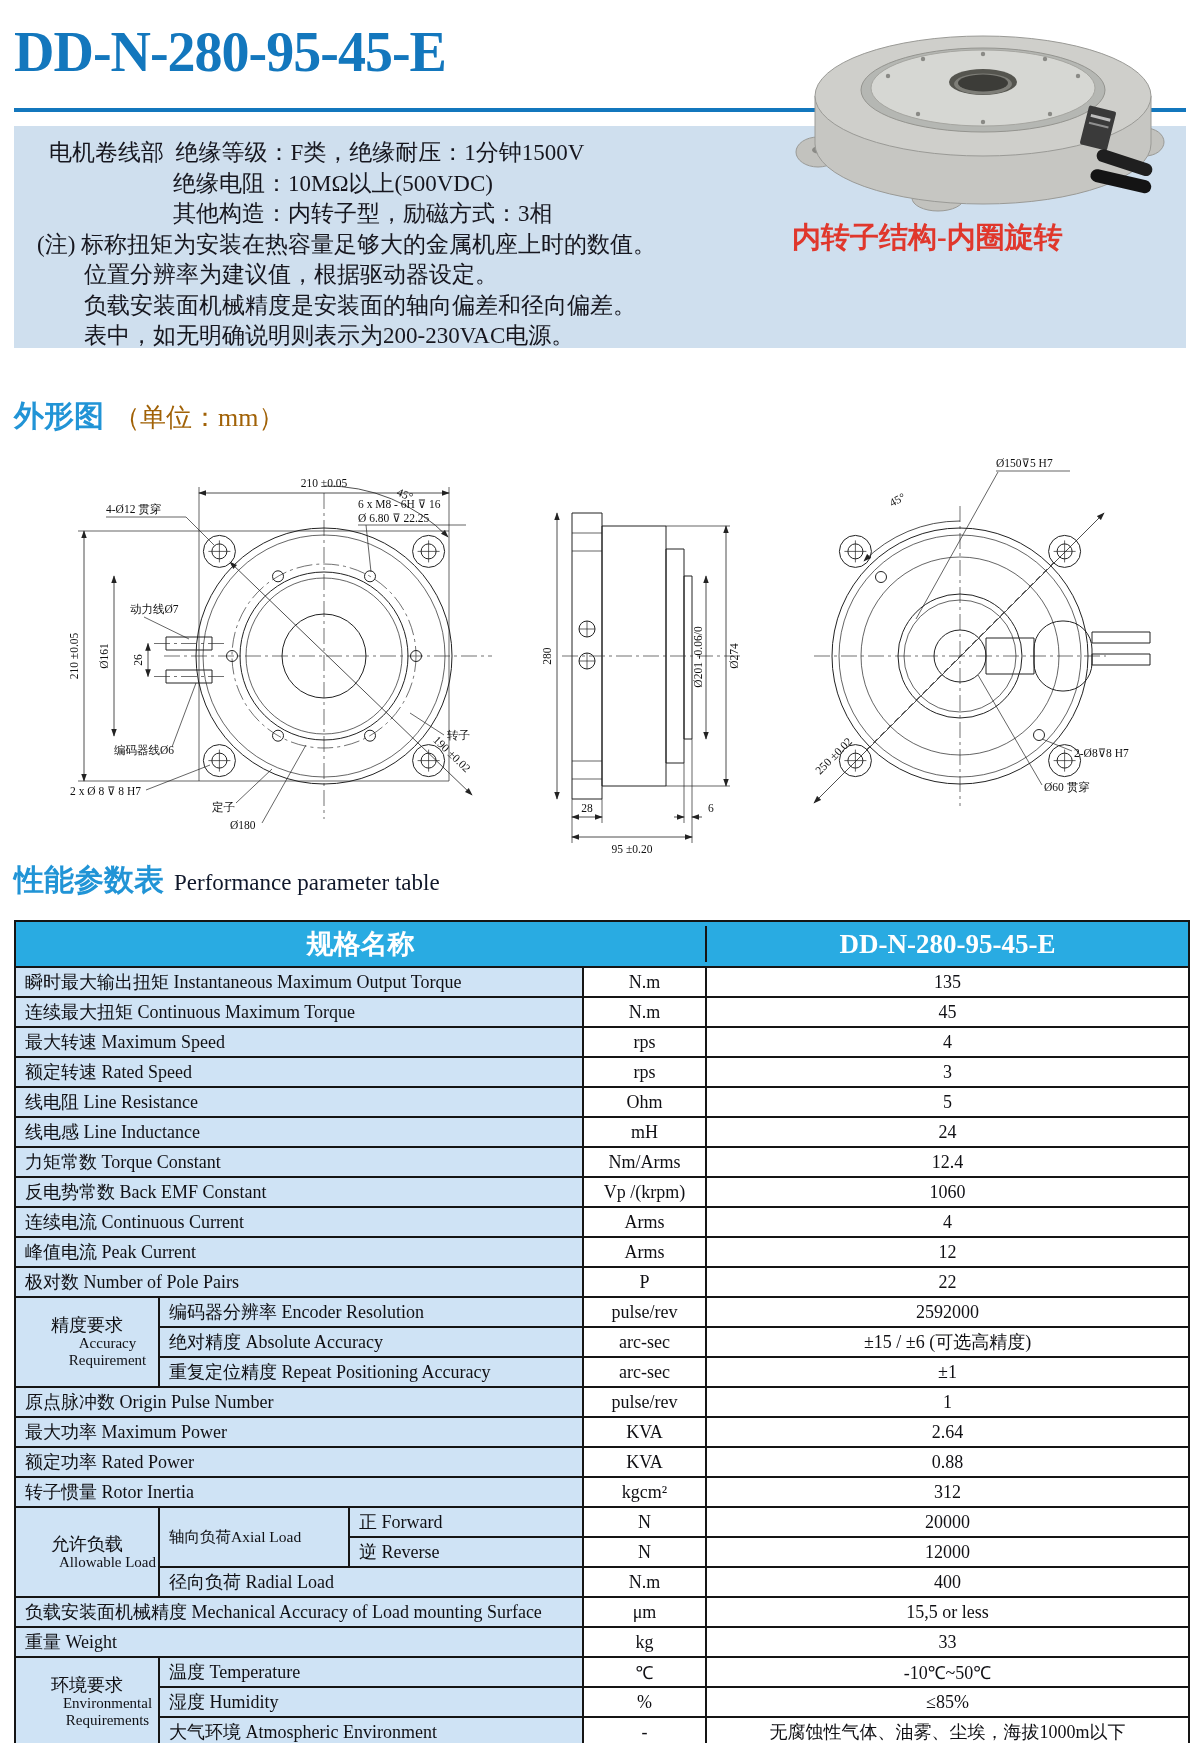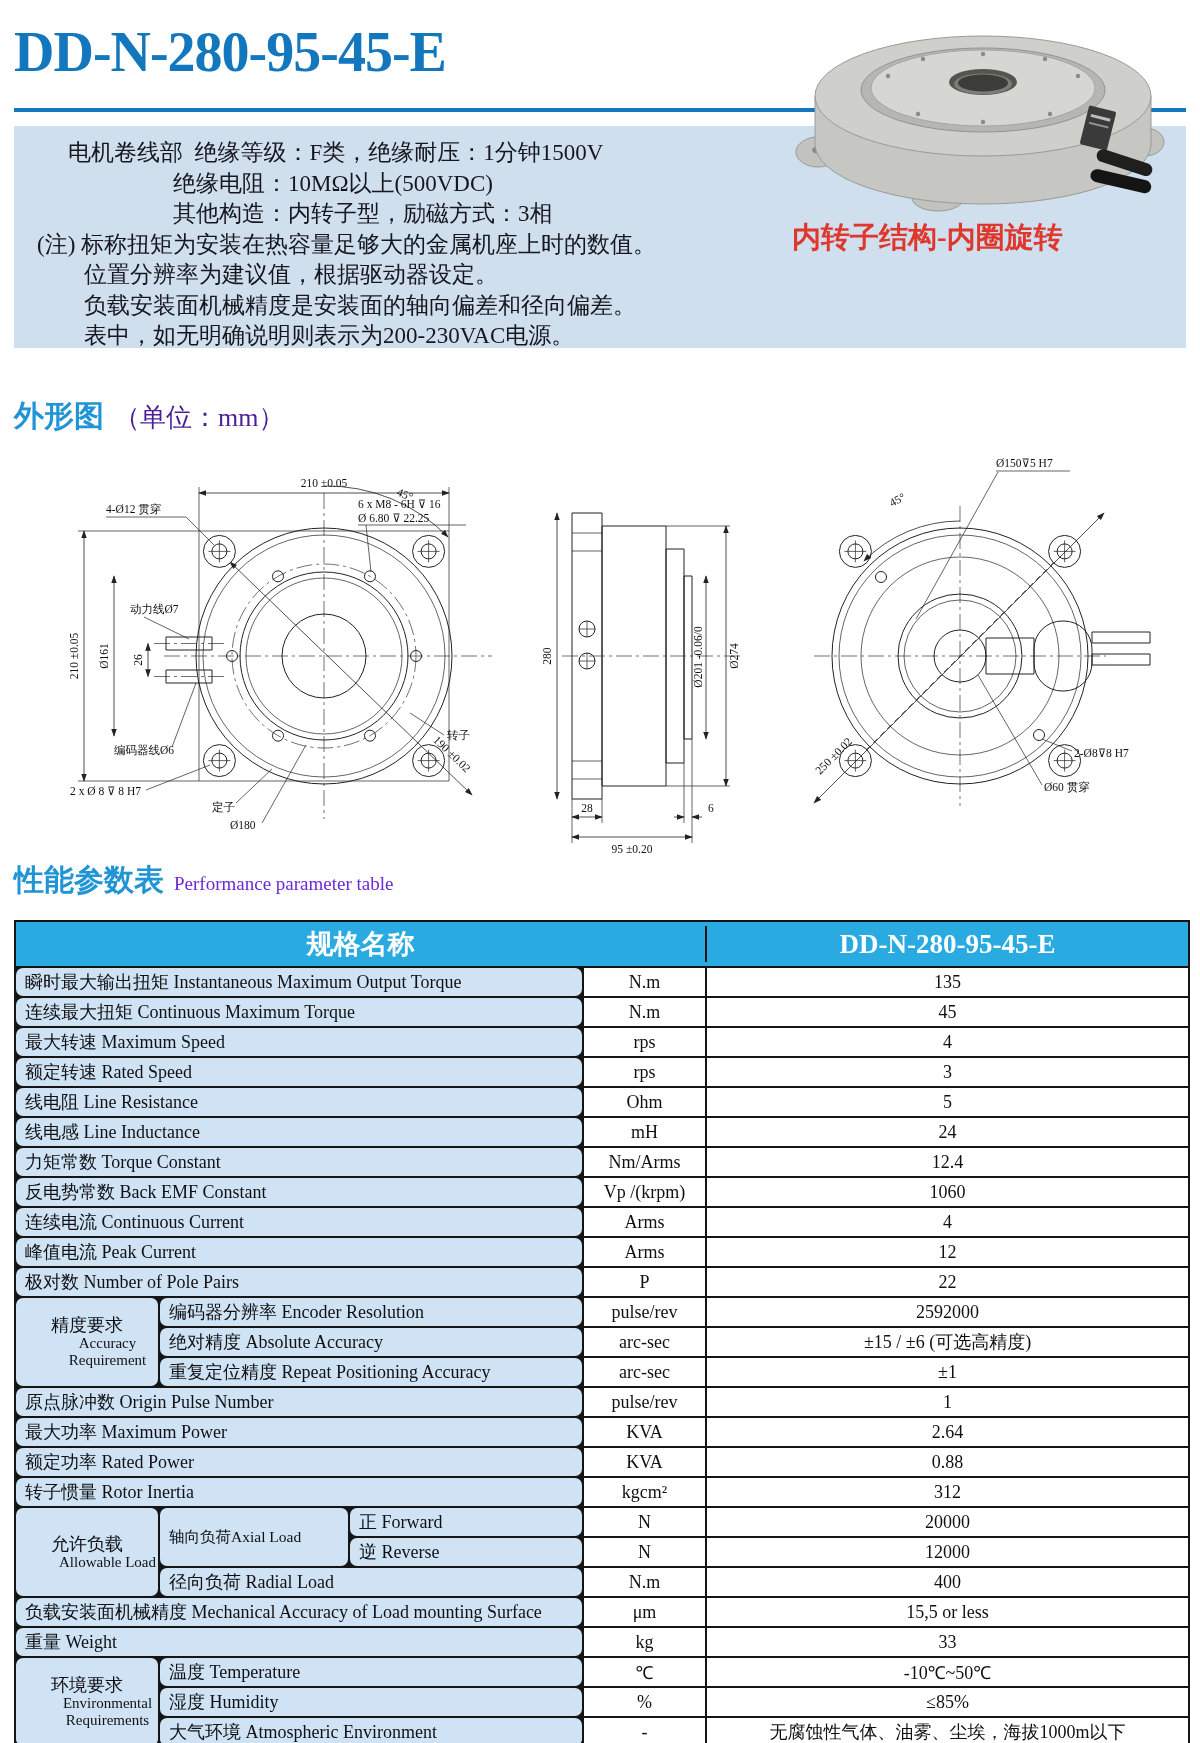--- a/index.html
+++ b/index.html
@@ -3,49 +3,49 @@
 <meta charset="utf-8">
 <style>
   html,body{margin:0;padding:0;background:#fff;}
   .page{position:relative;width:1200px;height:1743px;background:#fff;overflow:hidden;
         font-family:Liberation Serif, serif;color:#111;}
   
   .title{position:absolute;left:14px;top:20px;font-size:56px;font-weight:800;color:#1377bd;letter-spacing:-1px;}
   .rule{position:absolute;left:14px;top:108px;width:1172px;height:4px;background:#1377bd;}
   .infobox{position:absolute;left:14px;top:126px;width:1172px;height:222px;background:#cfdfee;box-sizing:border-box;padding-top:12px;}
   .note{font-size:23px;line-height:30.5px;color:#16161e;white-space:pre;}
-  .note.n0{padding-left:54px}.note.n1{padding-left:159px}.note.n2{padding-left:159px}
+  .note.n0{padding-left:35px}.note.n1{padding-left:159px}.note.n2{padding-left:159px}
   .note.n3{padding-left:23px}.note.n4{padding-left:70px}.note.n5{padding-left:70px}.note.n6{padding-left:70px}
   .photo{position:absolute;left:788px;top:4px;width:385px;height:212px;}
   .photo-caption{position:absolute;left:792px;top:218px;font-size:29px;font-weight:bold;color:#e0372c;}
   
   .h2{position:absolute;left:14px;display:flex;align-items:baseline;gap:10px;}
   .h2 .cn{font-size:30px;font-weight:bold;color:#2194d6;}
-  .h2 .sub{font-size:26px;color:#4c1d95;}
-  .h2 .sub-en{font-size:19px;color:#6d28d9;}
+  .h2 .sub{font-size:26px;color:#a16207;}
+  .h2 .sub-en{font-size:23px;color:#0f172a;}
   .outline-head{top:396px;}
   .perf-head{top:860px;}
   
   .drawing{position:absolute;left:14px;top:450px;width:1172px;height:424px;}
   .drawing *{vector-effect:non-scaling-stroke;}
   .st{stroke:#222;fill:none;stroke-width:1;}
   .thin{stroke:#222;fill:none;stroke-width:.7;}
   .cl{stroke:#333;fill:none;stroke-width:.7;stroke-dasharray:16 4 3 4;}
   .dim{stroke:#222;fill:none;stroke-width:.8;}
   .dt{font-size:11.5px;fill:#111;}
   
   .tablewrap{position:absolute;left:14px;top:920px;width:1172px;border:2px solid #151515;box-sizing:content-box;}
   .thead{display:flex;height:44px;background:#29abe2;color:#fff;font-weight:bold;font-size:27px;align-items:center;}
   .thead .tc1{width:689px;border-right:2px solid #151515;display:flex;align-items:center;justify-content:center;}
   .thead .tc2{flex:1;display:flex;align-items:center;justify-content:center;}
   .pt{display:grid;grid-template-columns:142px 188px 232px 121px 481px;grid-auto-rows:28px;gap:2px;
       background:#151515;border-top:2px solid #151515;}
   .c{background:#fff;display:flex;align-items:center;justify-content:center;font-size:18px;color:#101014;
      white-space:nowrap;overflow:hidden;}
-  .lbl{background:#cfe3f5;justify-content:flex-start;padding-left:9px;border-radius:7px;}
+  .lbl{background:#cfe3f5;justify-content:flex-start;padding-left:9px;}
   .s3{grid-column:1/4;}
   .s2{grid-column:2/4;}
   .c3{grid-column:3/4;}
   .unit{grid-column:4/5;}
   .val{grid-column:5/6;}
   .grp{grid-row:span 3;flex-direction:column;justify-content:center;padding-left:0;text-align:center;line-height:1.12;}
   .grp .gcn{font-size:18px;}
   .grp .gen{font-size:15px;white-space:normal;margin-left:41px;}
   .rs2{grid-row:span 2;}
 </style>

